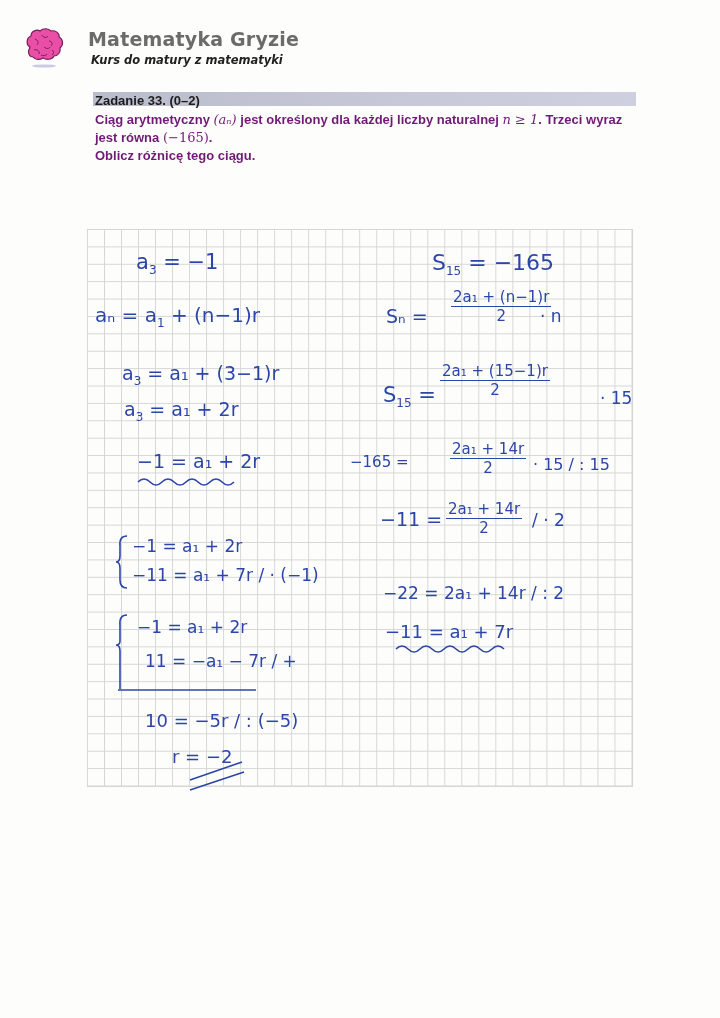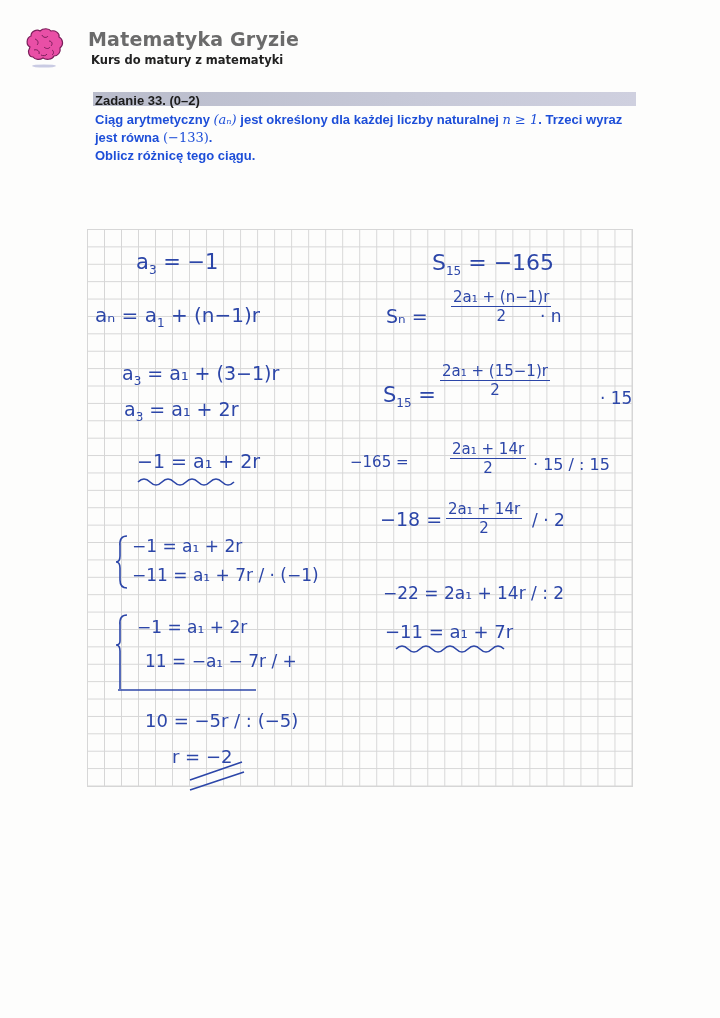--- a/index.html
+++ b/index.html
@@ -1,22 +1,22 @@
 <!DOCTYPE html>
 <html><head>
 <meta charset="utf-8">
 <style>
   html, body { margin:0; padding:0; }
   body { width:720px; height:1018px; background:#fdfdfc; position:relative; overflow:hidden; font-family:"Liberation Sans", sans-serif; }
   .logo { position:absolute; left:22px; top:25px; width:44px; height:44px; }
   .brand-title { position:absolute; left:88px; top:28px; font-family:"DejaVu Sans", sans-serif; font-weight:bold; font-size:19px; color:#6b6b6b; letter-spacing:0.2px; }
-  .brand-sub { position:absolute; left:91px; top:53px; font-family:"DejaVu Sans", sans-serif; font-weight:bold; font-size:11.5px; color:#222; }
+  .brand-sub { position:absolute; left:91px; top:53px; font-family:"DejaVu Sans", sans-serif; font-weight:bold; font-size:11.5px; color:#222;font-style:italic; }
   .task-head { position:absolute; left:93px; top:92px; width:543px; height:14px; background:linear-gradient(90deg,#b9bccb 0%,#c7c9d8 60%,#cfd0df 100%); }
   .task-head span { position:absolute; left:2px; top:1px; font-weight:bold; font-size:13px; color:#1c1c1c; }
-  .task-body { position:absolute; left:95px; top:111px; width:545px; font-size:13px; line-height:18px; color:#1d4ed8; font-weight:bold; }
+  .task-body { position:absolute; left:95px; top:111px; width:545px; font-size:13px; line-height:18px; color:#701a75; font-weight:bold; }
   .task-body p { margin:0; }
   .task-body .m { font-family:"DejaVu Serif", serif; font-weight:normal; font-style:italic; }
   .task-body .n { font-family:"DejaVu Serif", serif; font-weight:normal; }
   .grid { position:absolute; left:87px; top:229px; width:545px; height:557px;
     background-image:
       linear-gradient(to right, #d6d6d6 1px, transparent 1px),
       linear-gradient(to bottom, #d6d6d6 1px, transparent 1px);
     background-size:17.03px 17.4px;
     border-right:1px solid #d6d6d6; border-bottom:1px solid #d6d6d6; }
   .hw { position:absolute; font-family:"DejaVu Sans", sans-serif; color:#2c46a8; white-space:nowrap; font-size:19px; }
@@ -37,21 +37,21 @@
   </svg>
 </div>
 <div class="brand-title">Matematyka Gryzie</div>
 <div class="brand-sub">Kurs do matury z matematyki</div>
 
 <div class="task-head">
   <span>Zadanie 33. (0–2)</span>
 </div>
 <div class="task-body">
   <p><span>Ciąg arytmetyczny </span><span class="m">(aₙ)</span><span> jest określony dla każdej liczby naturalnej </span><span class="m">n ≥ 1</span><span>. Trzeci wyraz</span></p>
-  <p><span>jest równa </span><span class="n">(−133)</span><span>.</span></p>
+  <p><span>jest równa </span><span class="n">(−165)</span><span>.</span></p>
   <p>Oblicz różnicę tego ciągu.</p>
 </div>
 
 <div class="grid"></div>
 
 <div class="hw" style="left:136px;top:250px;font-size:21px;"><span>a</span><sub>3</sub><span> = −1</span></div>
 <div class="hw" style="left:95px;top:303px;font-size:20px;"><span>aₙ = a</span><sub>1</sub><span> + (n−1)r</span></div>
 <div class="hw" style="left:122px;top:362px;font-size:19px;"><span>a</span><sub>3</sub><span> = a₁ + (3−1)r</span></div>
 <div class="hw" style="left:124px;top:398px;font-size:19px;"><span>a</span><sub>3</sub><span> = a₁ + 2r</span></div>
 <div class="hw" style="left:137px;top:450px;font-size:19px;">−1 = a₁ + 2r</div>
@@ -95,21 +95,21 @@
   </div>
 <div class="hw" style="left:556px;top:388px;font-size:17px;margin-left:44px;">· 15</div>
 
 <div class="hw" style="left:350px;top:453px;font-size:15px;">−165 =</div>
 <div class="frac" style="left:450px;top:440px;">
     <span class="num">2a₁ + 14r</span>
     <span class="den">2</span>
   </div>
 <div class="hw" style="left:533px;top:455px;font-size:16px;">· 15 / : 15</div>
 
-<div class="hw" style="left:380px;top:508px;font-size:19px;">−18 =</div>
+<div class="hw" style="left:380px;top:508px;font-size:19px;">−11 =</div>
 <div class="frac" style="left:446px;top:500px;">
     <span class="num">2a₁ + 14r</span>
     <span class="den">2</span>
   </div>
 <div class="hw" style="left:532px;top:510px;font-size:17px;">/ · 2</div>
 
 <div class="hw" style="left:383px;top:583px;font-size:17px;">−22 = 2a₁ + 14r  / : 2</div>
 <div class="hw" style="left:385px;top:621px;font-size:18px;">−11 = a₁ + 7r</div>
 <svg class="ink" style="left:394px;top:643px;" width="120" height="12">
     <path d="M2 6 q6 -6 12 0 t12 0 t12 0 t12 0 t12 0 t12 0 t12 0 t12 0 t12 0" fill="none" stroke="#2c46a8" stroke-width="1.6"></path>

